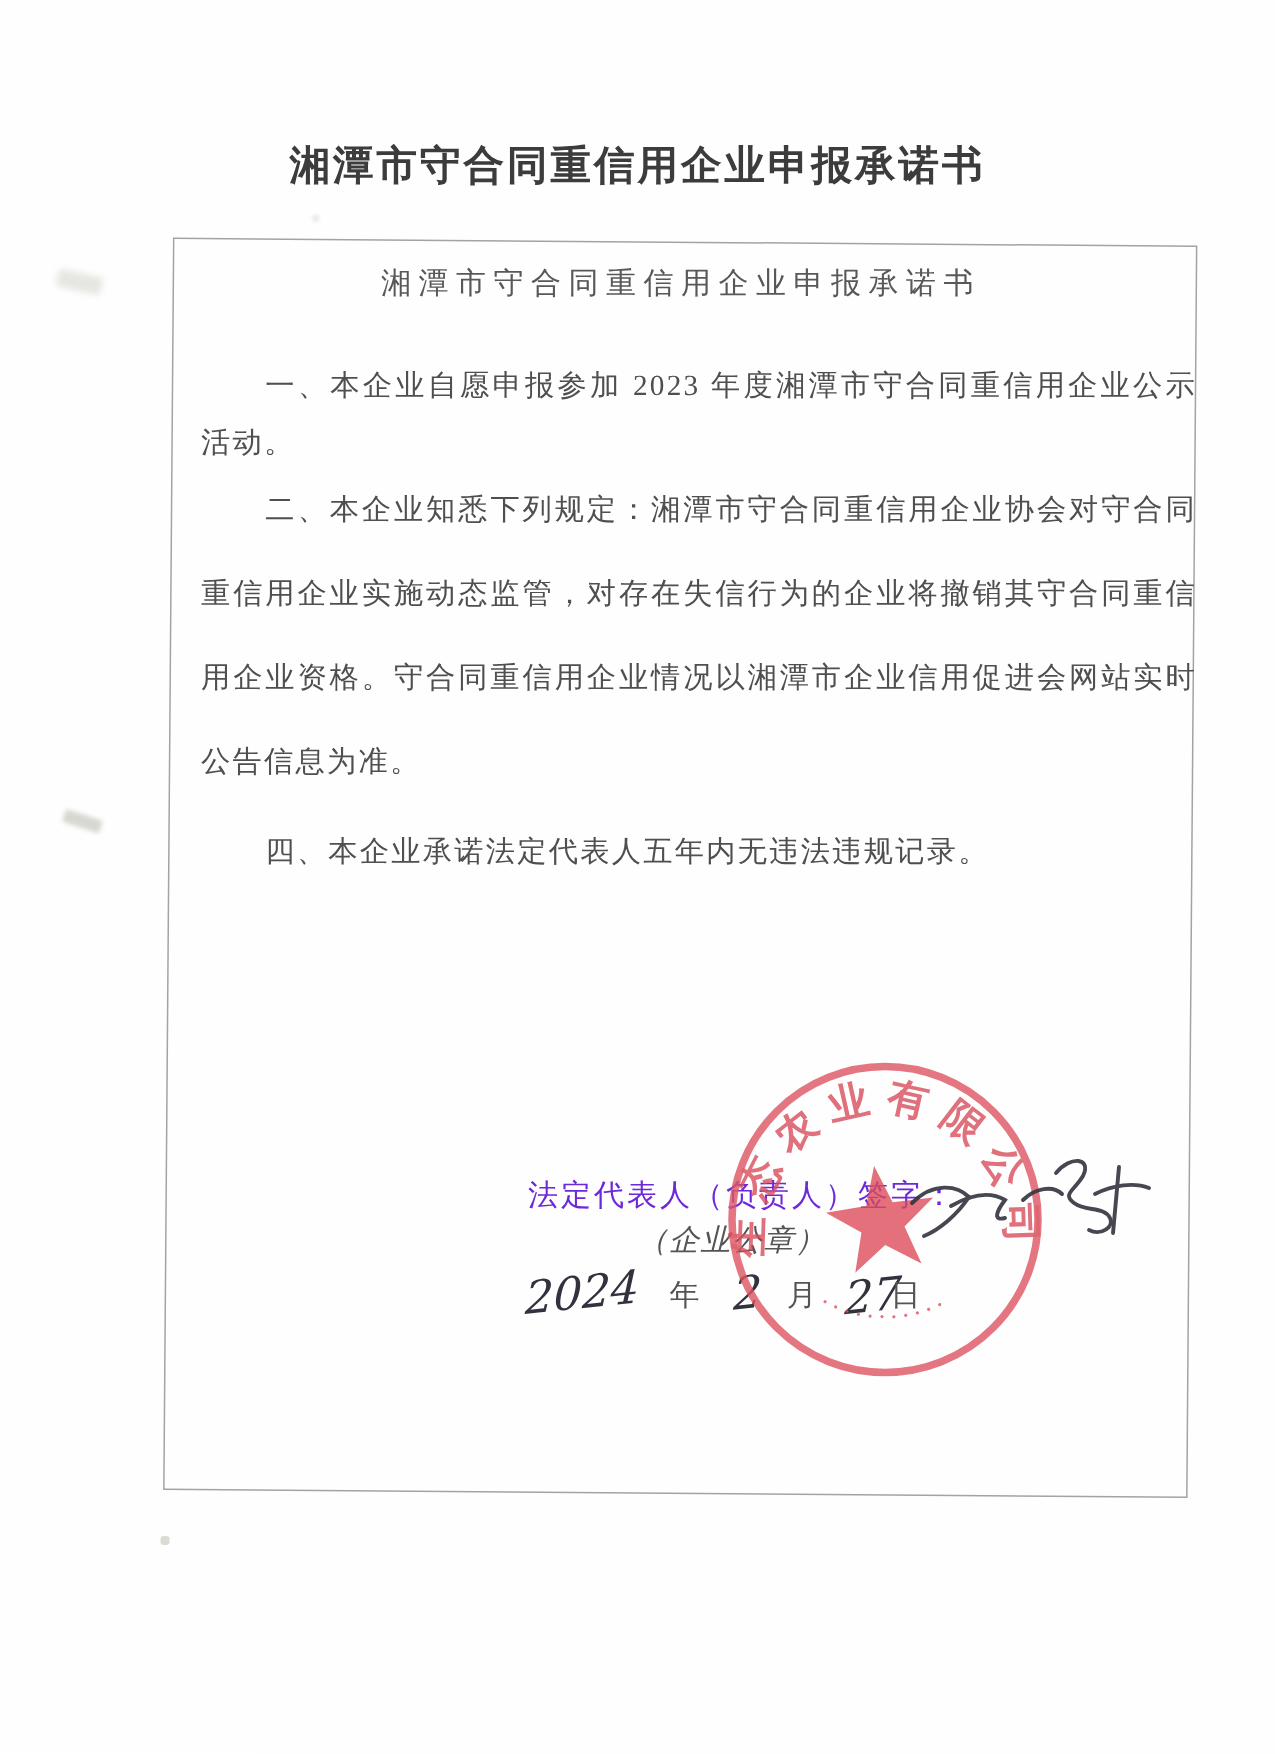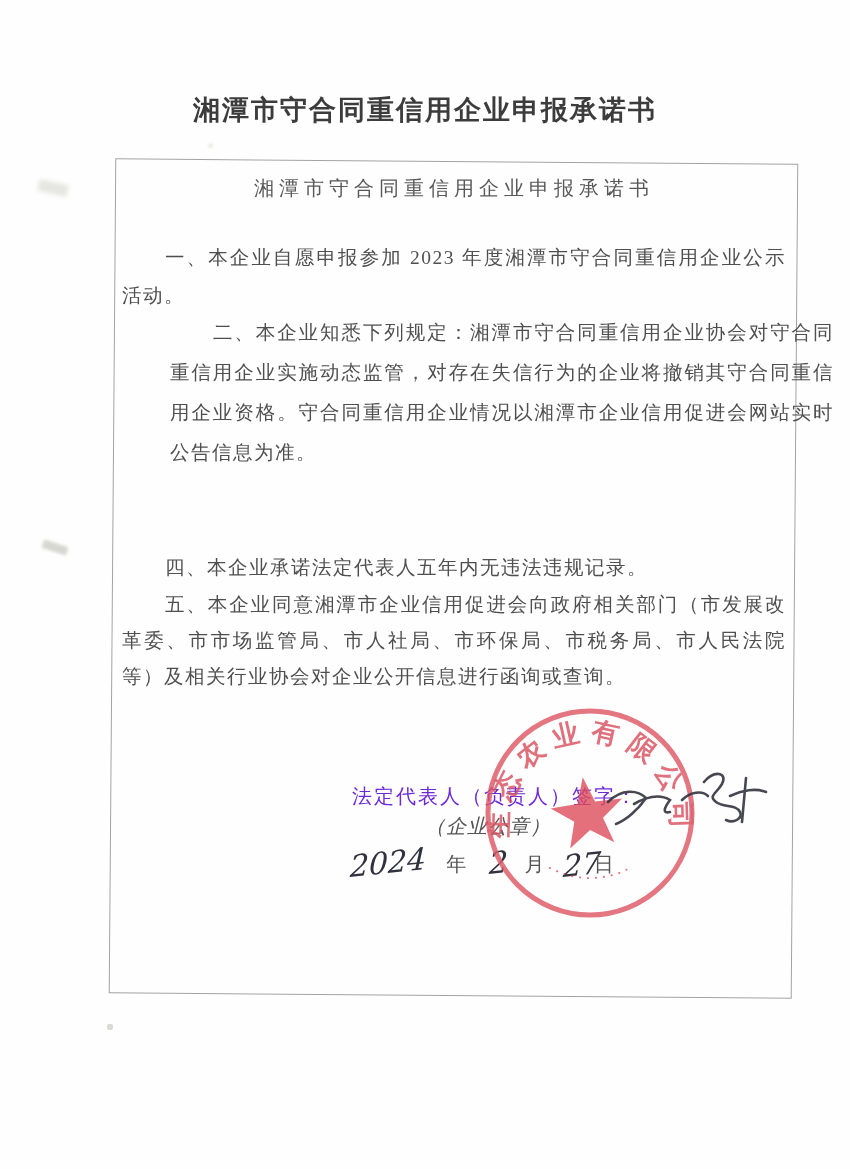--- a/index.html
+++ b/index.html
@@ -38,29 +38,29 @@
   }
 
   .inner-title{
     position:absolute;left:0;top:14px;width:100%;
     text-align:center;
     font-size:20px;color:#585858;
     letter-spacing:5px;font-weight:500;
   }
 
   .para{
-    position:absolute;left:2px;width:664px;
+    position:absolute;left:14px;width:664px;
     font-size:19.5px;color:#4f4f4f;
     letter-spacing:1.5px;
     text-indent:2.2em;
     text-align:justify;
     margin:0;
   }
   .p1{top:78px;line-height:38px;}
-  .p2{top:152px;line-height:40px;margin-left:48px;}
+  .p2{top:152px;line-height:56px;}
   .p3{top:318px;line-height:37px;}
   .p4{top:390px;line-height:37px;font-family:Liberation Mono, monospace;}
   .p5{top:426px;line-height:36px;}
 
   .sig-block{position:absolute;left:0;top:0;width:100%;height:100%;}
   .sig-line1{
     position:absolute;left:232px;top:622px;
     font-size:20px;color:#6d28d9;letter-spacing:2px;
   }
   .sig-line2{
@@ -108,21 +108,20 @@
 
   <div class="doc-border"></div>
 
   <div class="doc-content">
 
     <div class="inner-title">湘潭市守合同重信用企业申报承诺书</div>
 
     <p class="para p1">一、本企业自愿申报参加 2023 年度湘潭市守合同重信用企业公示活动。</p>
     <p class="para p2">二、本企业知悉下列规定：湘潭市守合同重信用企业协会对守合同重信用企业实施动态监管，对存在失信行为的企业将撤销其守合同重信用企业资格。守合同重信用企业情况以湘潭市企业信用促进会网站实时公告信息为准。</p>
     <p class="para p4">四、本企业承诺法定代表人五年内无违法违规记录。</p>
-    <p class="para p5">五、本企业同意湘潭市企业信用促进会向政府相关部门（市发展改革委、市市场监管局、市人社局、市环保局、市税务局、市人民法院等）及相关行业协会对企业公开信息进行函询或查询。</p>
 
     <div class="sig-block">
       <div class="sig-line1">法定代表人（负责人）签字：</div>
       <div class="sig-line2">（企业公章）</div>
       <div class="date-line">
         <span class="hand year">2024</span><span class="printed">年</span><span class="hand month">2</span><span class="printed">月</span><span class="hand day">27</span><span class="printed">日</span>
       </div>
     </div>
   </div>
 

